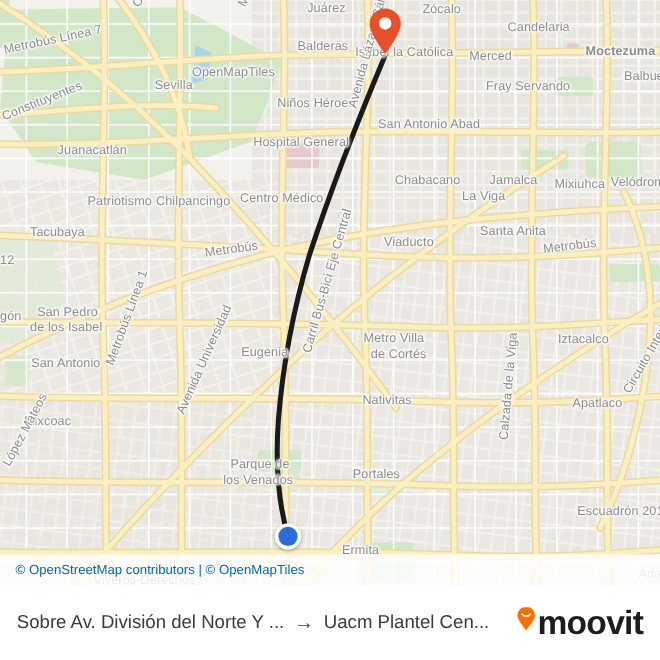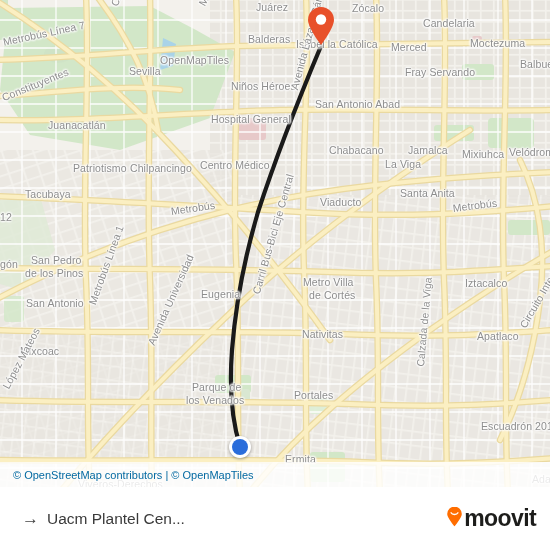--- a/index.html
+++ b/index.html
@@ -78,21 +78,21 @@
     font-size:15.5px;color:#3a3a3a;white-space:nowrap;
     font-family:"Liberation Sans","DejaVu Sans",sans-serif;
   }
   #fo-arrow{
     margin:0 8px;color:#444;font-size:17px;line-height:1;
   }
   #brand{
     margin-left:auto;display:flex;align-items:center;gap:1px;
   }
   #brand .wd{
-    font-size:23px;font-weight:bold;color:#1d1d1b;letter-spacing:-.6px;
+    font-size:28px;font-weight:bold;color:#1d1d1b;letter-spacing:-.6px;
     font-family:"Liberation Sans","DejaVu Sans",sans-serif;
   }
 </style>
 </head>
 <body>
 
 <div id="app">
 
   <div id="map">
 
@@ -230,21 +230,21 @@
     <div id="labels">
         <div class="maplabel" style="left: 2px; top: 36px; transform: rotate(-12deg); transform-origin: left top;">Metrobús Línea 7</div>
         <div class="maplabel" style="left: 108px; top: 2px; transform: rotate(-58deg); transform-origin: left top;">Circuito</div>
         <div class="maplabel" style="left: 196px; top: 2px; transform: rotate(-62deg); transform-origin: left top;">Metro</div>
         <div class="maplabel" style="left: 256px; top: 1px;">Juárez</div>
         <div class="maplabel" style="left: 352px; top: 2px;">Zócalo</div>
         <div class="maplabel" style="left: 423px; top: 17px;">Candelaria</div>
         <div class="maplabel" style="left: 248px; top: 33px;">Balderas</div>
         <div class="maplabel" style="left: 296px; top: 38px;">Isabel la Católica</div>
         <div class="maplabel" style="left: 391px; top: 41px;">Merced</div>
-        <div class="maplabel" style="left: 470px; top: 37px;">Moctezuma</div>
+        <div class="maplabel" style="left: 488px; top: 37px; font-weight: bold;">Moctezuma</div>
         <div class="maplabel" style="left: 160px; top: 54px;">OpenMapTiles</div>
         <div class="maplabel" style="left: 129px; top: 65px;">Sevilla</div>
         <div class="maplabel" style="left: 405px; top: 66px;">Fray Servando</div>
         <div class="maplabel" style="left: 520px; top: 58px;">Balbuena</div>
         <div class="maplabel" style="left: 231px; top: 80px;">Niños Héroes</div>
         <div class="maplabel" style="left: 0px; top: 92px; transform: rotate(-22deg); transform-origin: left top;">Constituyentes</div>
         <div class="maplabel" style="left: 315px; top: 98px;">San Antonio Abad</div>
         <div class="maplabel" style="left: 211px; top: 113px;">Hospital General</div>
         <div class="maplabel" style="left: 48px; top: 119px;">Juanacatlán</div>
         <div class="maplabel" style="left: 288px; top: 88px; transform: rotate(-75deg); transform-origin: left top;">Avenida Lázaro Cárdenas</div>
@@ -257,21 +257,21 @@
         <div class="maplabel" style="left: 200px; top: 159px;">Centro Médico</div>
         <div class="maplabel" style="left: 385px; top: 158px;">La Viga</div>
         <div class="maplabel" style="left: 25px; top: 188px;">Tacubaya</div>
         <div class="maplabel" style="left: 320px; top: 196px;">Viaducto</div>
         <div class="maplabel" style="left: 400px; top: 187px;">Santa Anita</div>
         <div class="maplabel" style="left: 0px; top: 211px;">12</div>
         <div class="maplabel" style="left: 170px; top: 205px; transform: rotate(-8deg); transform-origin: left top;">Metrobús</div>
         <div class="maplabel" style="left: 452px; top: 202px; transform: rotate(-7deg); transform-origin: left top;">Metrobús</div>
         <div class="maplabel" style="left: 0px; top: 258px;">gón</div>
         <div class="maplabel" style="left: 31px; top: 254px;">San Pedro</div>
-        <div class="maplabel" style="left: 25px; top: 267px;">de los Pinos</div>
+        <div class="maplabel" style="left: 25px; top: 267px;">de los Isabel</div>
         <div class="maplabel" style="left: 201px; top: 288px;">Eugenia</div>
         <div class="maplabel" style="left: 303px; top: 276px;">Metro Villa</div>
         <div class="maplabel" style="left: 309px; top: 289px;">de Cortés</div>
         <div class="maplabel" style="left: 465px; top: 277px;">Iztacalco</div>
         <div class="maplabel" style="left: 26px; top: 297px;">San Antonio</div>
         <div class="maplabel" style="left: 302px; top: 328px;">Nativitas</div>
         <div class="maplabel" style="left: 477px; top: 330px;">Apatlaco</div>
         <div class="maplabel" style="left: 20px; top: 345px;">Mixcoac</div>
         <div class="maplabel" style="left: 86px; top: 302px; transform: rotate(-70deg); transform-origin: left top;">Metrobús Línea 1</div>
         <div class="maplabel" style="left: 145px; top: 342px; transform: rotate(-66deg); transform-origin: left top;">Avenida Universidad</div>
@@ -299,20 +299,21 @@
         <i></i>
       </div>
 
 
     <div id="attrib">
       <span>© OpenStreetMap contributors | © OpenMapTiles</span>
     </div>
   </div>
 
   <div id="footer">
+    <span class="fo-txt">Sobre Av. División del Norte Y ...</span>
     <span id="fo-arrow">→</span>
     <span class="fo-txt">Uacm Plantel Cen...</span>
     <div id="brand">
       <span>
         <svg viewBox="0 0 22 26" width="17" height="20">
           <path d="M11 25 C11 25 1.5 14 1.5 9 A9.5 9.5 0 0 1 20.5 9 C20.5 14 11 25 11 25 Z" fill="#ff6d00"></path>
           <path d="M6.5 7.5 C8 10.5 14 10.5 15.5 7.5" stroke="#ffffff" stroke-width="1.8" fill="none" stroke-linecap="round"></path>
         </svg>
       </span>
       <span class="wd">moovit</span>

